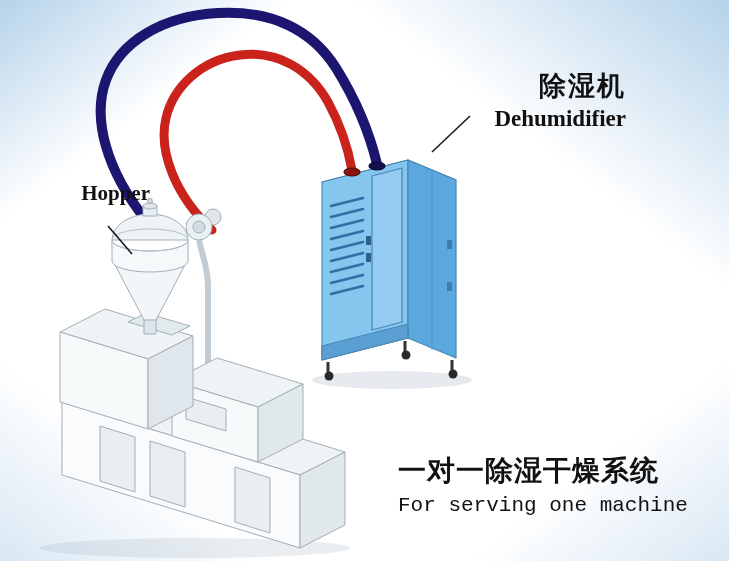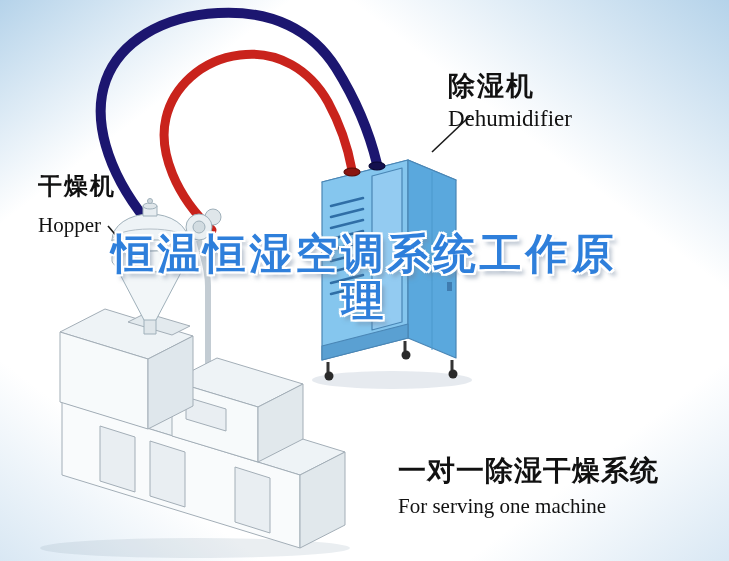--- a/index.html
+++ b/index.html
@@ -10,23 +10,23 @@
     font-family:"DejaVu Sans", sans-serif;
     background:
       linear-gradient(to bottom right, rgba(168,203,230,0.85), rgba(255,255,255,0) 20%),
       linear-gradient(to bottom left,  rgba(168,203,230,0.85), rgba(255,255,255,0) 26%),
       linear-gradient(to top right,    rgba(185,212,234,0.55), rgba(255,255,255,0) 18%),
       linear-gradient(to top left,     rgba(185,212,234,0.55), rgba(255,255,255,0) 18%),
       #ffffff;
   }
   svg.scene{position:absolute;left:0;top:0;}
 
-  .callout{position:absolute;text-align:left;color:#111;}
+  .callout{position:absolute;text-align:right;color:#111;}
   .callout .zh{font-weight:bold;letter-spacing:2px;}
-  .callout .en{font-family:"Liberation Serif", serif;}
+  .callout .en{font-family:"Liberation Serif", serif;font-weight:bold;}
 
   .label-dehum{left:448px;top:68px;width:178px;}
   .label-dehum .zh{font-size:27px;}
   .label-dehum .en{font-size:23px;margin-top:2px;}
 
   .label-hopper{left:38px;top:170px;width:112px;}
   .label-hopper .zh{font-size:24px;}
   .label-hopper .en{font-size:21px;margin-top:11px;}
 
   .main-title{
@@ -39,21 +39,21 @@
     text-shadow:
       -2px -2px 0 #ffffff, 2px -2px 0 #ffffff,
       -2px  2px 0 #ffffff, 2px  2px 0 #ffffff,
       -2px  0   0 #ffffff, 2px  0   0 #ffffff,
        0   -2px 0 #ffffff, 0    2px 0 #ffffff,
        4px 5px 4px rgba(110,130,155,0.55);
   }
 
   .bottom-caption{position:absolute;left:398px;top:452px;width:300px;text-align:left;color:#111;}
   .bottom-caption .zh{font-weight:bold;font-size:28px;letter-spacing:1px;}
-  .bottom-caption .en{font-family:Liberation Serif, serif;font-size:21px;margin-top:4px;}
+  .bottom-caption .en{font-family:Liberation Mono, monospace;font-size:21px;margin-top:4px;}
 </style>
 </head>
 <body>
 
 <div class="canvas">
 
   <svg class="scene" width="729" height="561" viewBox="0 0 729 561">
 
     <g>
       <ellipse cx="195" cy="548" rx="155" ry="10" fill="rgba(140,160,180,0.18)"></ellipse>
@@ -127,27 +127,22 @@
       <line x1="108" y1="226" x2="132" y2="254"></line>
     </g>
   </svg>
 
   <div class="callout label-dehum">
     <div class="zh">除湿机</div>
     <div class="en">Dehumidifier</div>
   </div>
 
   <div class="callout label-hopper">
-    <div class="zh">干燥机</div>
     <div class="en">Hopper</div>
   </div>
 
-  <div class="main-title">
-    <div>恒温恒湿空调系统工作原</div>
-    <div>理</div>
-  </div>
 
   <div class="bottom-caption">
     <div class="zh">一对一除湿干燥系统</div>
     <div class="en">For serving one machine</div>
   </div>
 
 </div>
 
 </body></html>

